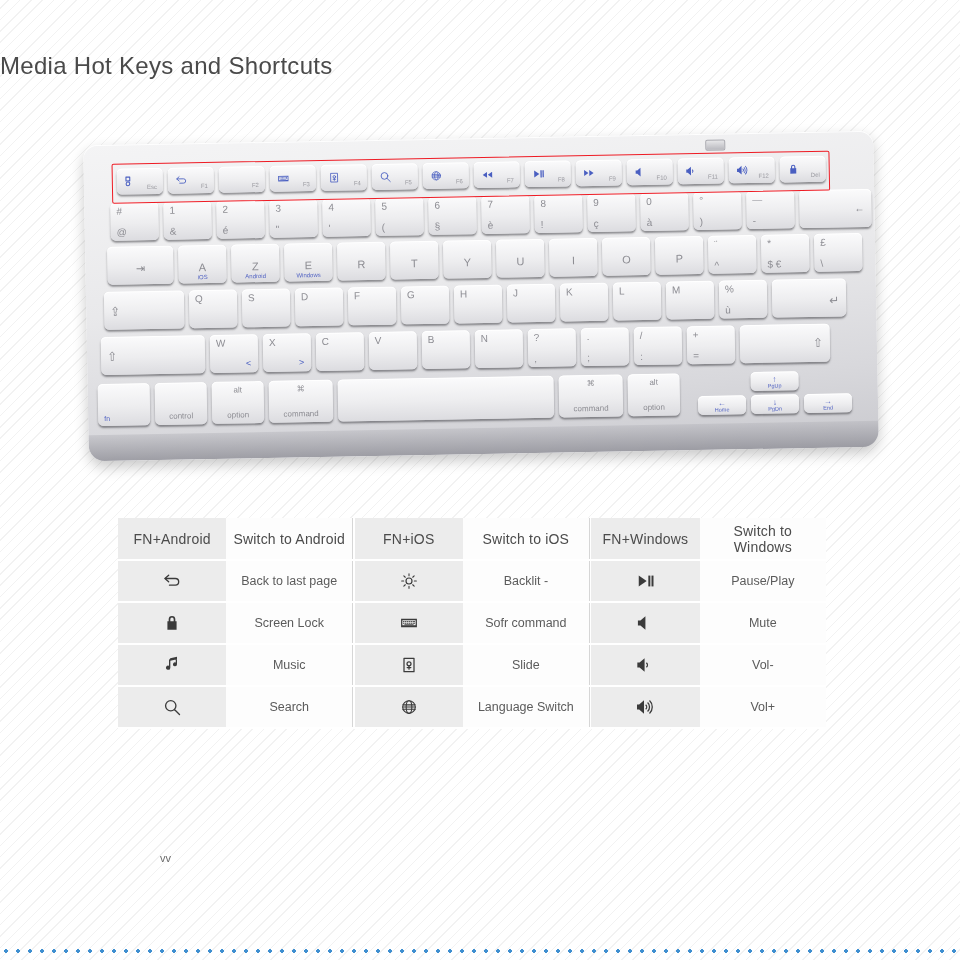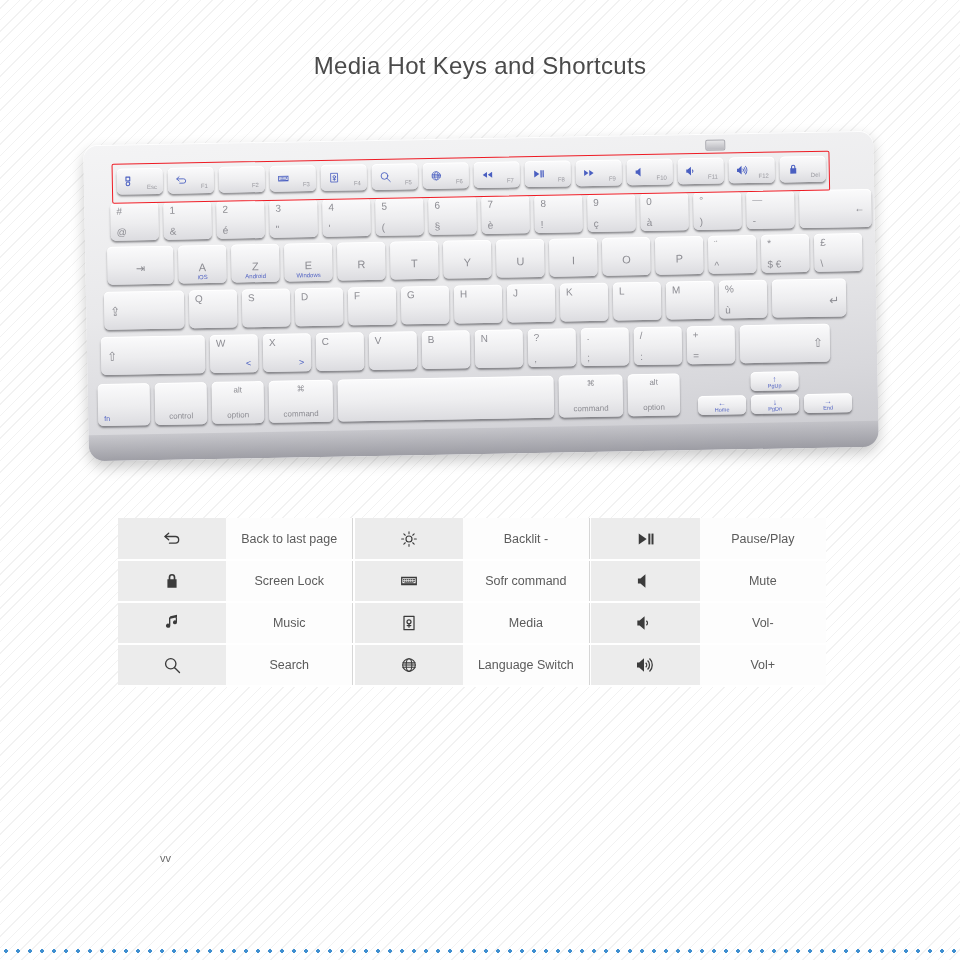--- a/index.html
+++ b/index.html
@@ -13,21 +13,20 @@
       ),
       #ffffff;
     font-family:"Liberation Sans", sans-serif;
     overflow:hidden;
     position:relative;
   }
 
   
   .page-title{
     position:absolute;left:0;top:52px;width:960px;
-    text-align:center;
     font-size:24px;font-weight:400;color:#4a4a4a;
     letter-spacing:.3px;
   }
 
   
   .kb-wrap{
     position:absolute;left:86px;top:138px;width:790px;height:320px;
   }
   .kb-body{
     position:absolute;left:0;top:0;width:790px;height:316px;
@@ -493,20 +492,30 @@
     <col class="c-ico">
       <col class="c-val">
       <col class="c-sep">
     <col class="c-ico">
       <col class="c-val">
       <col class="c-sep">
     <col class="c-ico">
       <col class="c-val">
   </colgroup>
   <tbody id="tbl-body">
+      <tr class="hdr">
+        <td>FN+Android</td>
+        <td class="val">Switch to Android</td>
+        <td class="sep"></td>
+        <td>FN+iOS</td>
+        <td class="val">Switch to iOS</td>
+        <td class="sep"></td>
+        <td>FN+Windows</td>
+        <td class="val">Switch to Windows</td>
+      </tr>
       <tr>
         <td class="icon"><svg class="ico-svg" width="20" height="20" viewBox="0 0 24 24" fill="none" stroke="#3b3b3b" stroke-width="1.6" stroke-linecap="round" stroke-linejoin="round">
             <path d="M4 9 h12 a4 4 0 0 1 0 8 H9"></path>
             <path d="M8 5 L3.5 9 L8 13"></path>
           </svg></td>
         <td class="val">Back to last page</td>
         <td class="sep"></td>
         <td class="icon"><svg class="ico-svg" width="20" height="20" viewBox="0 0 24 24" fill="none" stroke="#3b3b3b" stroke-width="1.6" stroke-linecap="round" stroke-linejoin="round">
             <circle cx="12" cy="12" r="3.6" stroke-width="1.4"></circle>
             <path d="M12 3.2v2.4M12 18.4v2.4M3.2 12h2.4M18.4 12h2.4M5.8 5.8l1.7 1.7M16.5 16.5l1.7 1.7M18.2 5.8l-1.7 1.7M7.5 16.5l-1.7 1.7" stroke-width="1.3"></path>
@@ -555,21 +564,21 @@
         <td class="icon"><svg class="ico-svg" width="20" height="20" viewBox="0 0 24 24" fill="#3b3b3b" stroke="none">
             <path d="M10 4 l8-2 v3 l-8 2 Z M10 4 v11.2 a2.6 2.6 0 1 1 -1.6-2.4 V6 Z M18 2 v9.2 a2.4 2.4 0 1 1 -1.5-2.2 V4 Z"></path>
           </svg></td>
         <td class="val">Music</td>
         <td class="sep"></td>
         <td class="icon"><svg class="ico-svg" width="20" height="20" viewBox="0 0 24 24" fill="none" stroke="#3b3b3b" stroke-width="1.6" stroke-linecap="round" stroke-linejoin="round">
             <rect x="6" y="4" width="12" height="16" stroke-width="1.5"></rect>
             <circle cx="12" cy="10.5" r="2.4" stroke-width="1.5"></circle>
             <path d="M12 12.9 V17 M9.8 15 h4.4" stroke-width="1.5"></path>
           </svg></td>
-        <td class="val">Media</td>
+        <td class="val">Slide</td>
         <td class="sep"></td>
         <td class="icon"><svg class="ico-svg" width="20" height="20" viewBox="0 0 24 24" fill="#3b3b3b" stroke="none">
             <path d="M11.5 4 L5.5 9H2.8v6h2.7l6 5Z"></path>
             <path d="M14.2 8.6a4.6 4.6 0 0 1 0 6.8l-1.1-1.2a3 3 0 0 0 0-4.4Z"></path>
           </svg></td>
         <td class="val">Vol-</td>
       </tr>
       <tr>
         <td class="icon"><svg class="ico-svg" width="20" height="20" viewBox="0 0 24 24" fill="none" stroke="#3b3b3b" stroke-width="1.6" stroke-linecap="round" stroke-linejoin="round">
             <circle cx="10.5" cy="10.5" r="6.2"></circle>

